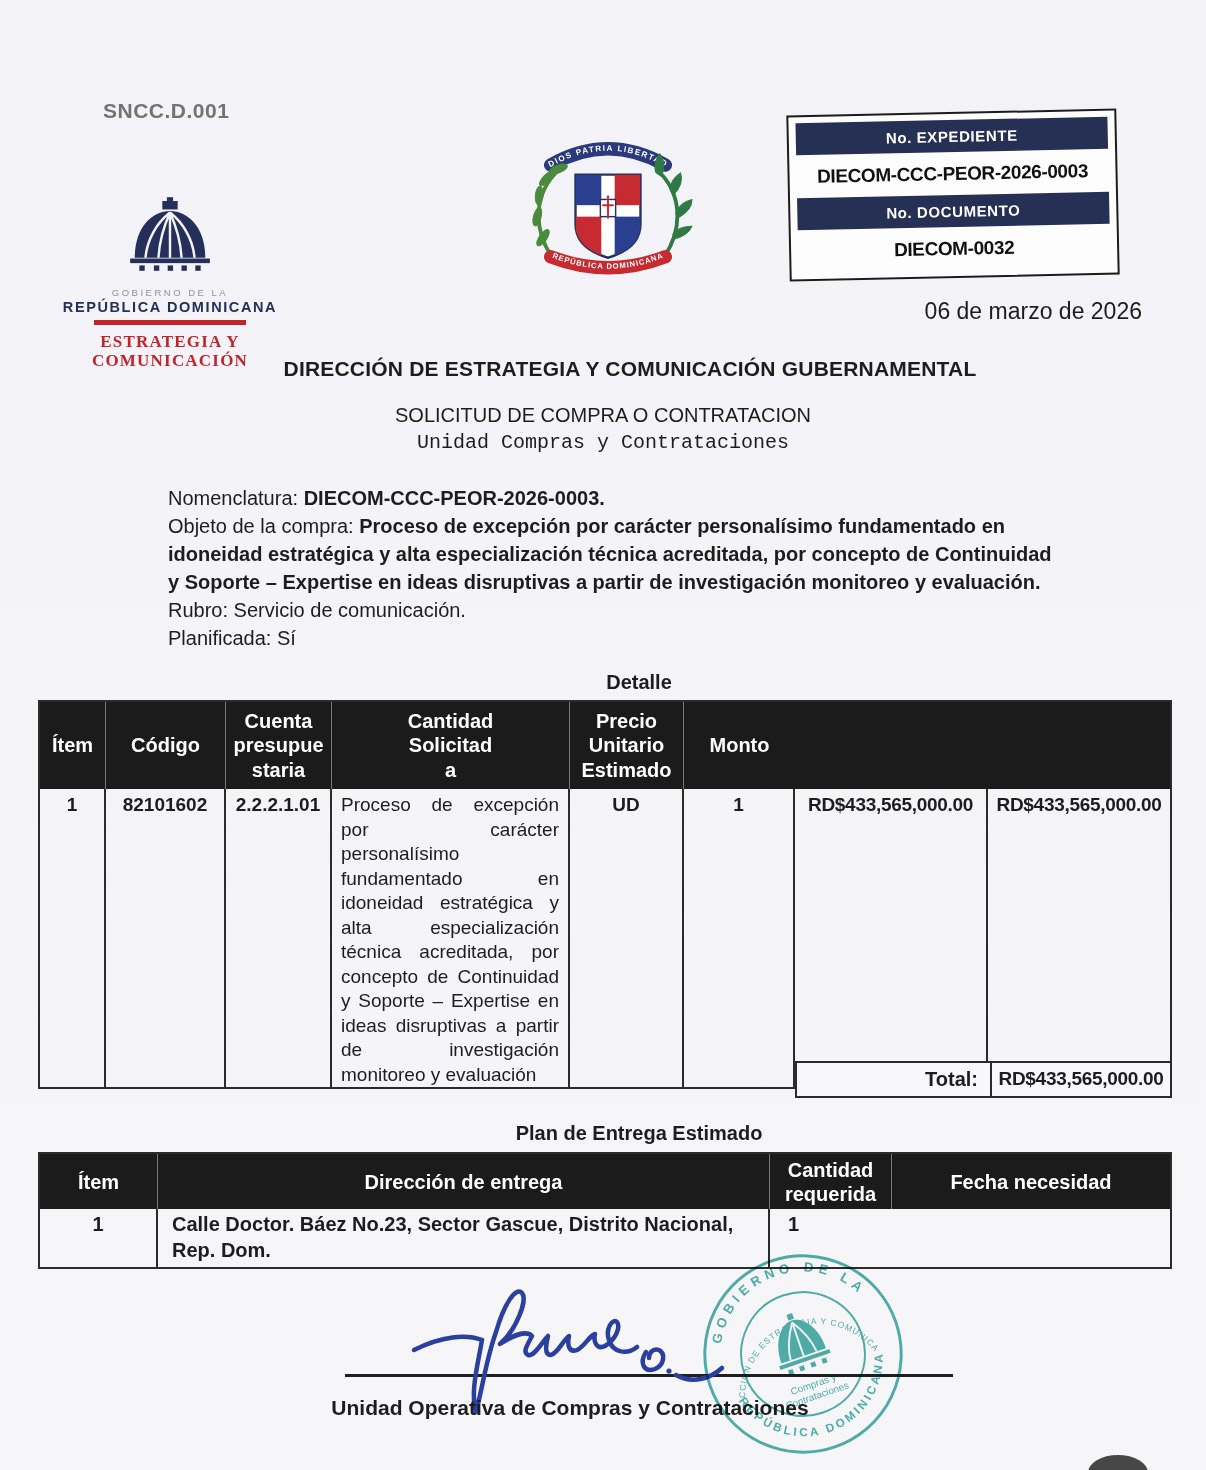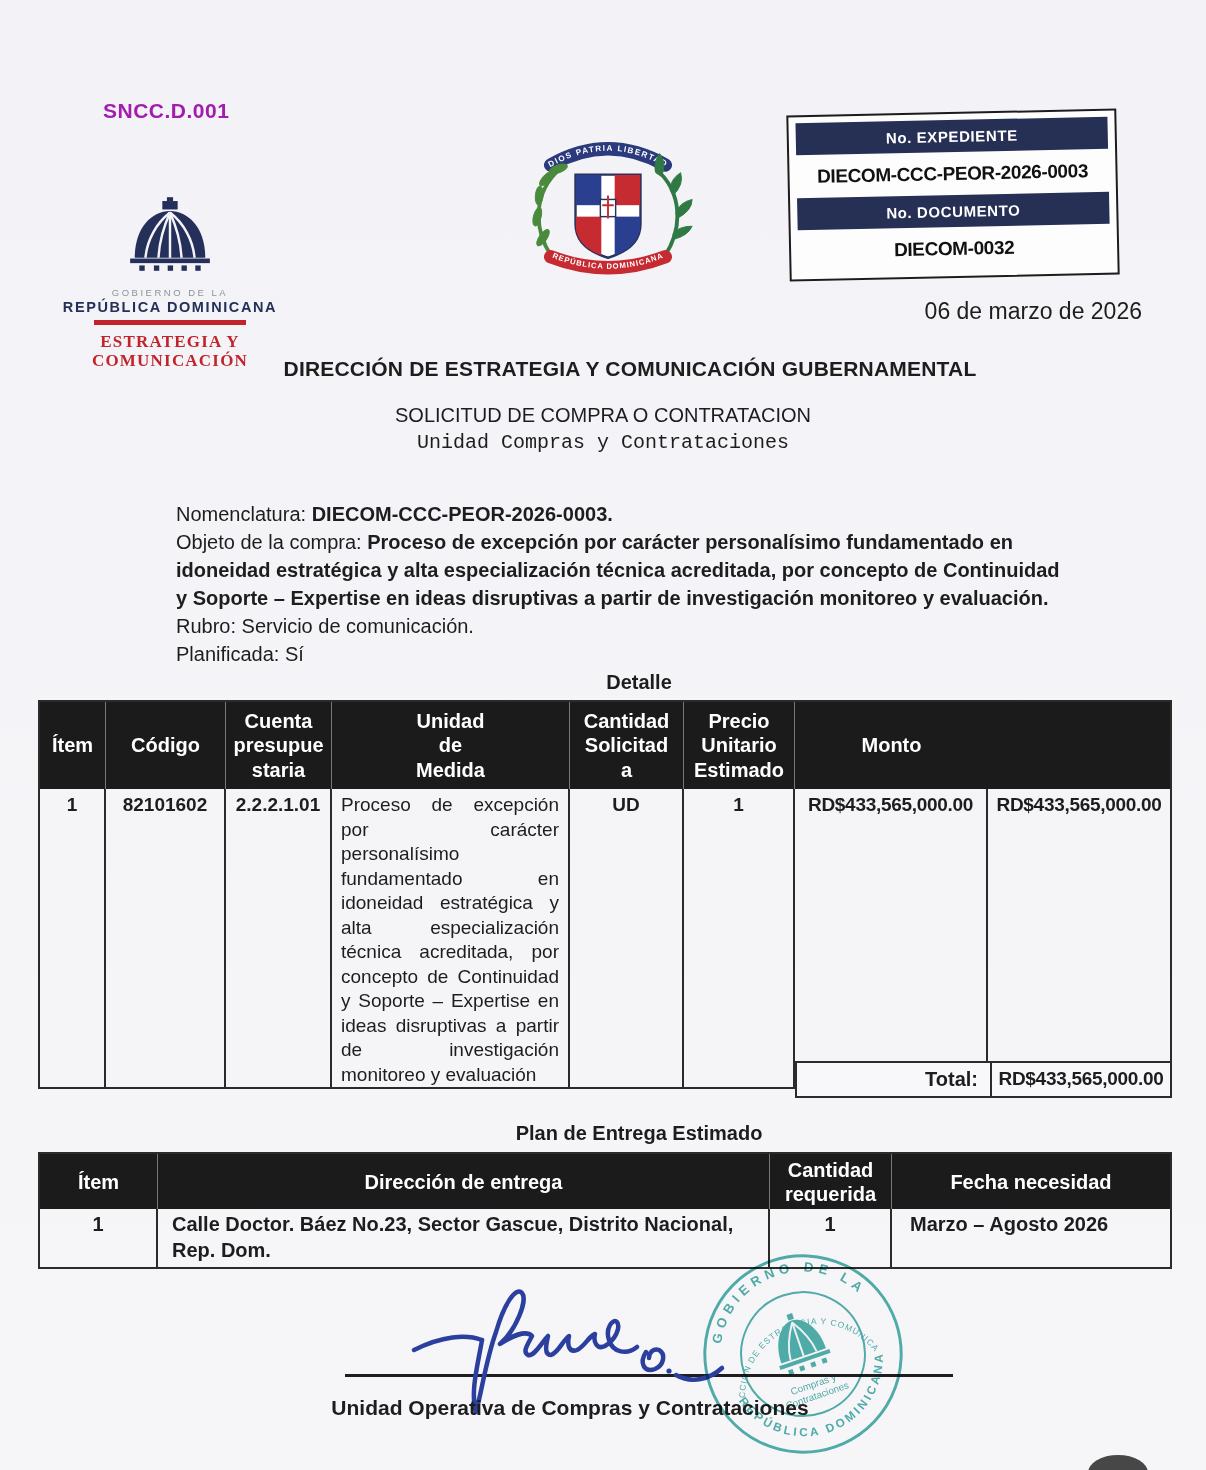--- a/index.html
+++ b/index.html
@@ -6,21 +6,21 @@
   body{
     width:1206px;height:1470px;overflow:hidden;position:relative;
     background:linear-gradient(#f3f2f6,#f6f5f8);
     font-family:"Liberation Sans","DejaVu Sans",sans-serif;
     color:#1d1d1d;
   }
   .abs{position:absolute;}
   .pre{white-space:pre-line;}
 
   
-  .form-code{left:103px;top:99px;font-size:21px;font-weight:bold;color:#a21caf;letter-spacing:.5px;}
+  .form-code{left:103px;top:99px;font-size:21px;font-weight:bold;color:#737373;letter-spacing:.5px;}
 
   
   .gov-logo{left:48px;top:188px;width:244px;text-align:center;}
   .gov-line1{font-size:9.5px;letter-spacing:2.5px;color:#8d929c;margin-top:3px;}
   .gov-line2{font-size:14.5px;font-weight:bold;letter-spacing:1.6px;color:#233057;margin-top:1px;}
   .gov-bar{width:152px;height:5px;background:#c2242c;margin:5px auto 7px auto;}
   .gov-line3,.gov-line4{font-family:"Liberation Serif","DejaVu Serif",serif;font-size:17px;font-weight:bold;letter-spacing:1.2px;color:#c2242c;line-height:19px;}
 
   
   .coat{left:522px;top:130px;}
@@ -32,21 +32,21 @@
     height:32px;display:flex;align-items:center;justify-content:center;}
   .exp-val{height:43px;display:flex;align-items:center;justify-content:center;
     font-weight:bold;font-size:19px;letter-spacing:-.4px;color:#111;}
 
   .doc-date{top:298px;right:64px;font-size:23px;}
 
   .title-main{top:357px;left:40px;width:1180px;text-align:center;font-size:21px;font-weight:bold;letter-spacing:.2px;}
   .title-sub1{top:404px;left:0;width:1206px;text-align:center;font-size:20px;}
   .title-sub2{top:431px;left:0;width:1206px;text-align:center;font-size:20px;font-family:Liberation Mono, monospace;}
 
-  .info{left:168px;top:500px;width:893px;font-size:20px;line-height:28px;margin-left:8px;}
+  .info{left:168px;top:484px;width:893px;font-size:20px;line-height:28px;}
   .info b{font-weight:bold;}
 
   .section-title{font-size:20px;font-weight:bold;text-align:center;left:0;width:1206px;padding-left:36px;}
   .detalle-title{top:671px;}
   .plan-title{top:1122px;}
 
   
   .det-table{left:38px;top:700px;width:1134px;border:2.5px solid #2b2b2b;box-sizing:border-box;}
   .det-head{display:grid;grid-template-columns:66px 120px 106px 238px 114px 111px 193px 1fr;
     background:#1b1b1b;color:#fff;min-height:87px;}
@@ -186,23 +186,20 @@
 
 <div class="abs section-title detalle-title">Detalle</div>
 
 <div class="abs det-table">
   <div class="det-head">
     <div class="pre">Ítem</div>
     <div class="pre">Código</div>
     <div class="pre">Cuenta
 presupue
 staria</div>
-    <div class="pre">Unidad
-de
-Medida</div>
     <div class="pre">Cantidad
 Solicitad
 a</div>
     <div class="pre">Precio Unitario
 Estimado</div>
     <div class="pre">Monto</div>
   </div>
   <div class="det-body">
     <div>1</div>
     <div>82101602</div>
@@ -227,21 +224,20 @@
     <div class="pre">Ítem</div>
     <div class="pre">Dirección de entrega</div>
     <div class="pre">Cantidad
 requerida</div>
     <div class="pre">Fecha necesidad</div>
   </div>
   <div class="plan-body">
     <div>1</div>
     <div class="addr">Calle Doctor. Báez No.23, Sector Gascue, Distrito Nacional, Rep. Dom.</div>
     <div>1</div>
-    <div>Marzo – Agosto 2026</div>
   </div>
 </div>
 
 <div class="abs sig-line"></div>
 <svg class="abs sig-svg" width="330" height="140" viewBox="0 0 330 140">
   <g stroke="#2b3f9e" stroke-width="4.5" fill="none" stroke-linecap="round" stroke-linejoin="round">
     <path d="M6,72 C34,58 58,56 74,62"></path>
     <path d="M74,62 C70,86 62,114 68,134 C74,112 78,82 88,54 C96,26 108,8 114,15 C120,22 108,52 92,66 C104,58 118,52 124,58 C120,66 114,74 120,77 C126,79 134,64 140,58 C138,67 136,77 143,77 C151,74 155,62 161,58 C159,67 161,75 169,72 C177,68 181,58 187,56 C185,64 189,72 197,68 C207,62 213,50 209,44 C205,40 197,50 201,62 C205,75 219,77 229,69"></path>
     <path d="M238,74 C231,85 236,95 247,91 C256,87 258,76 251,72 C246,70 241,74 241,80"></path>
     <circle cx="261" cy="93" r="2.6" fill="#2b3f9e" stroke="none"></circle>

